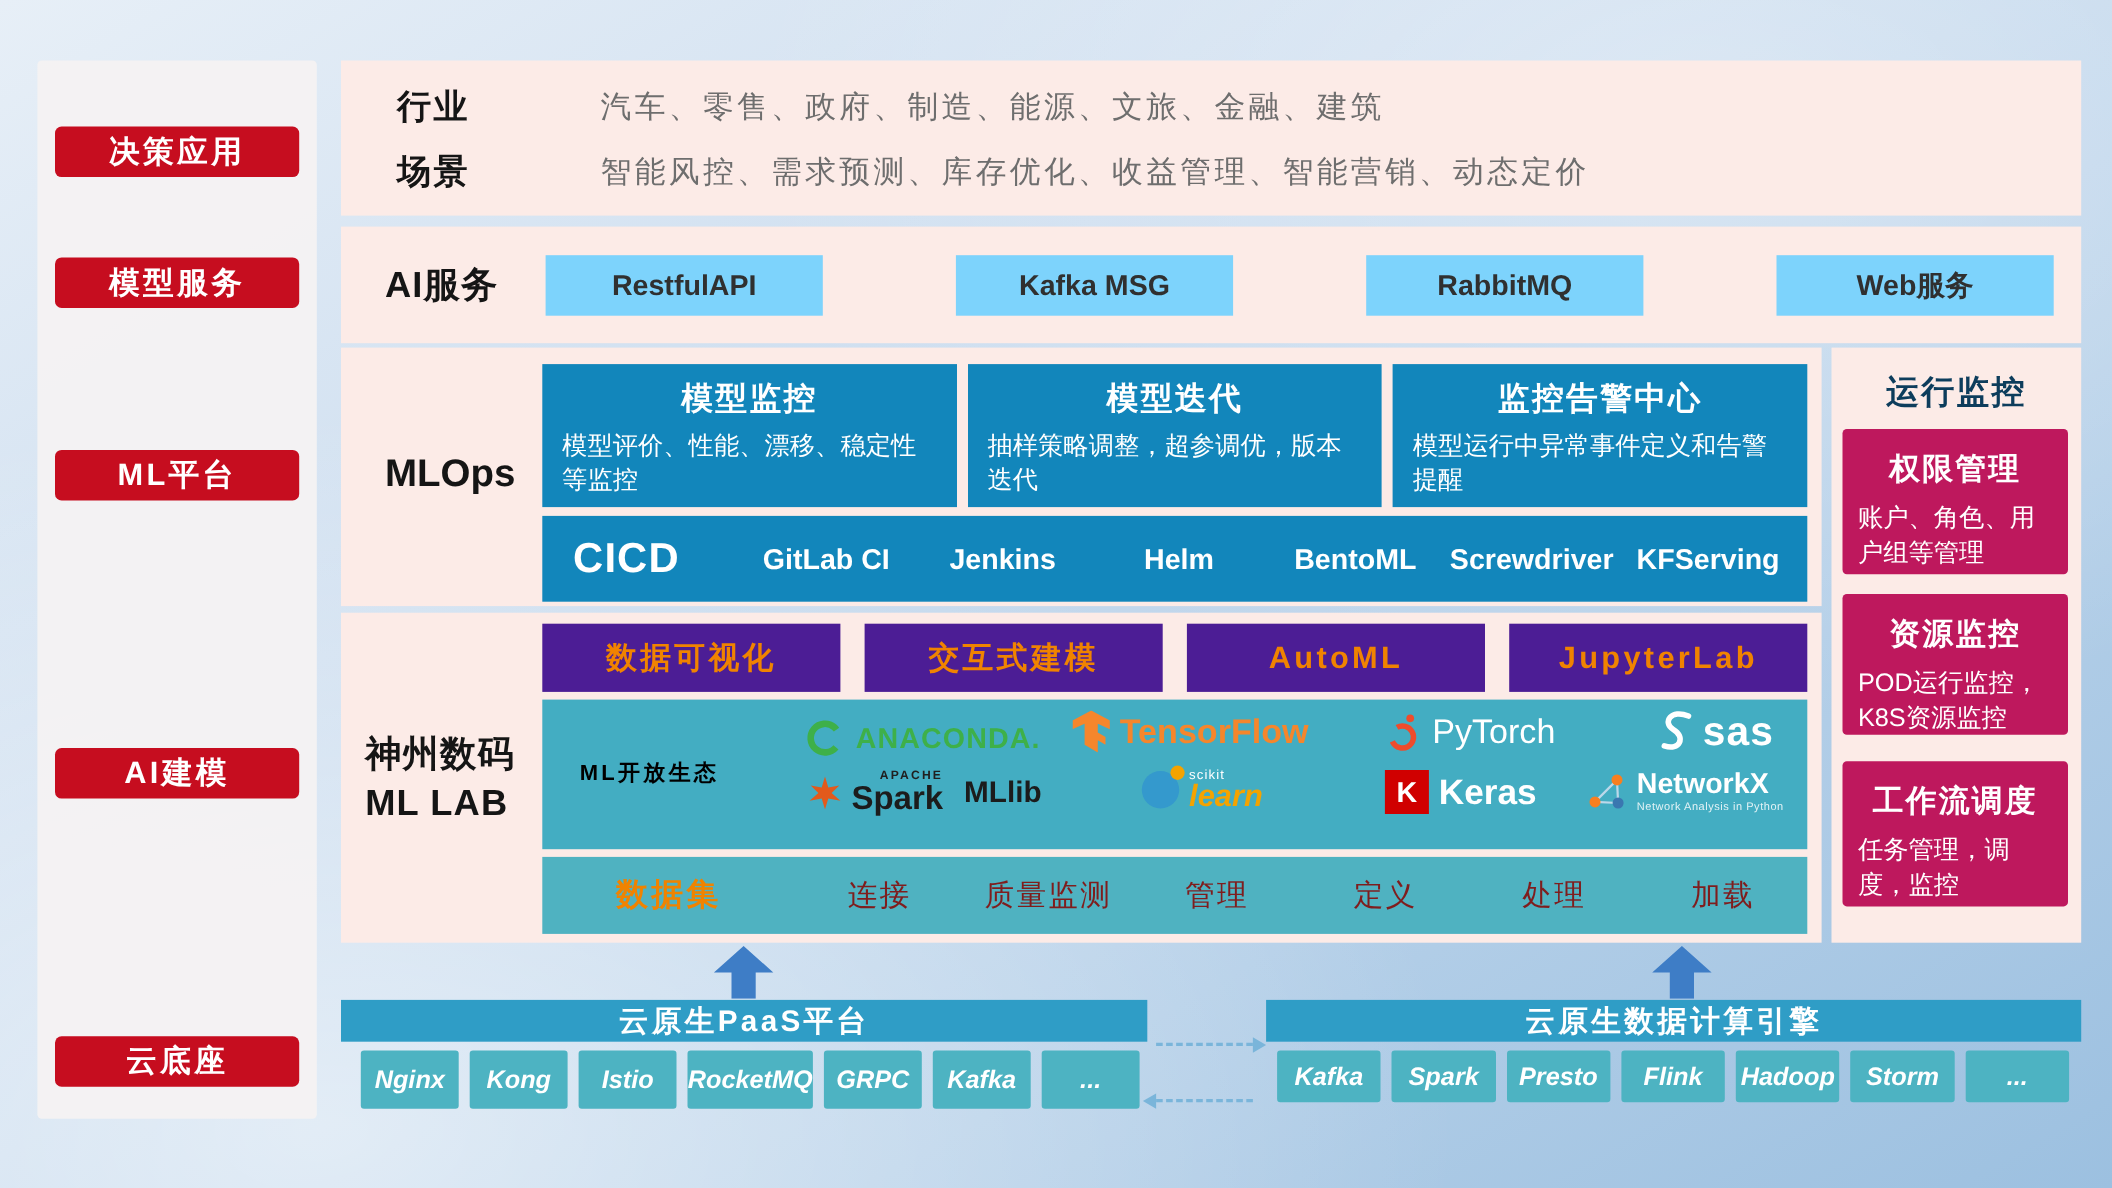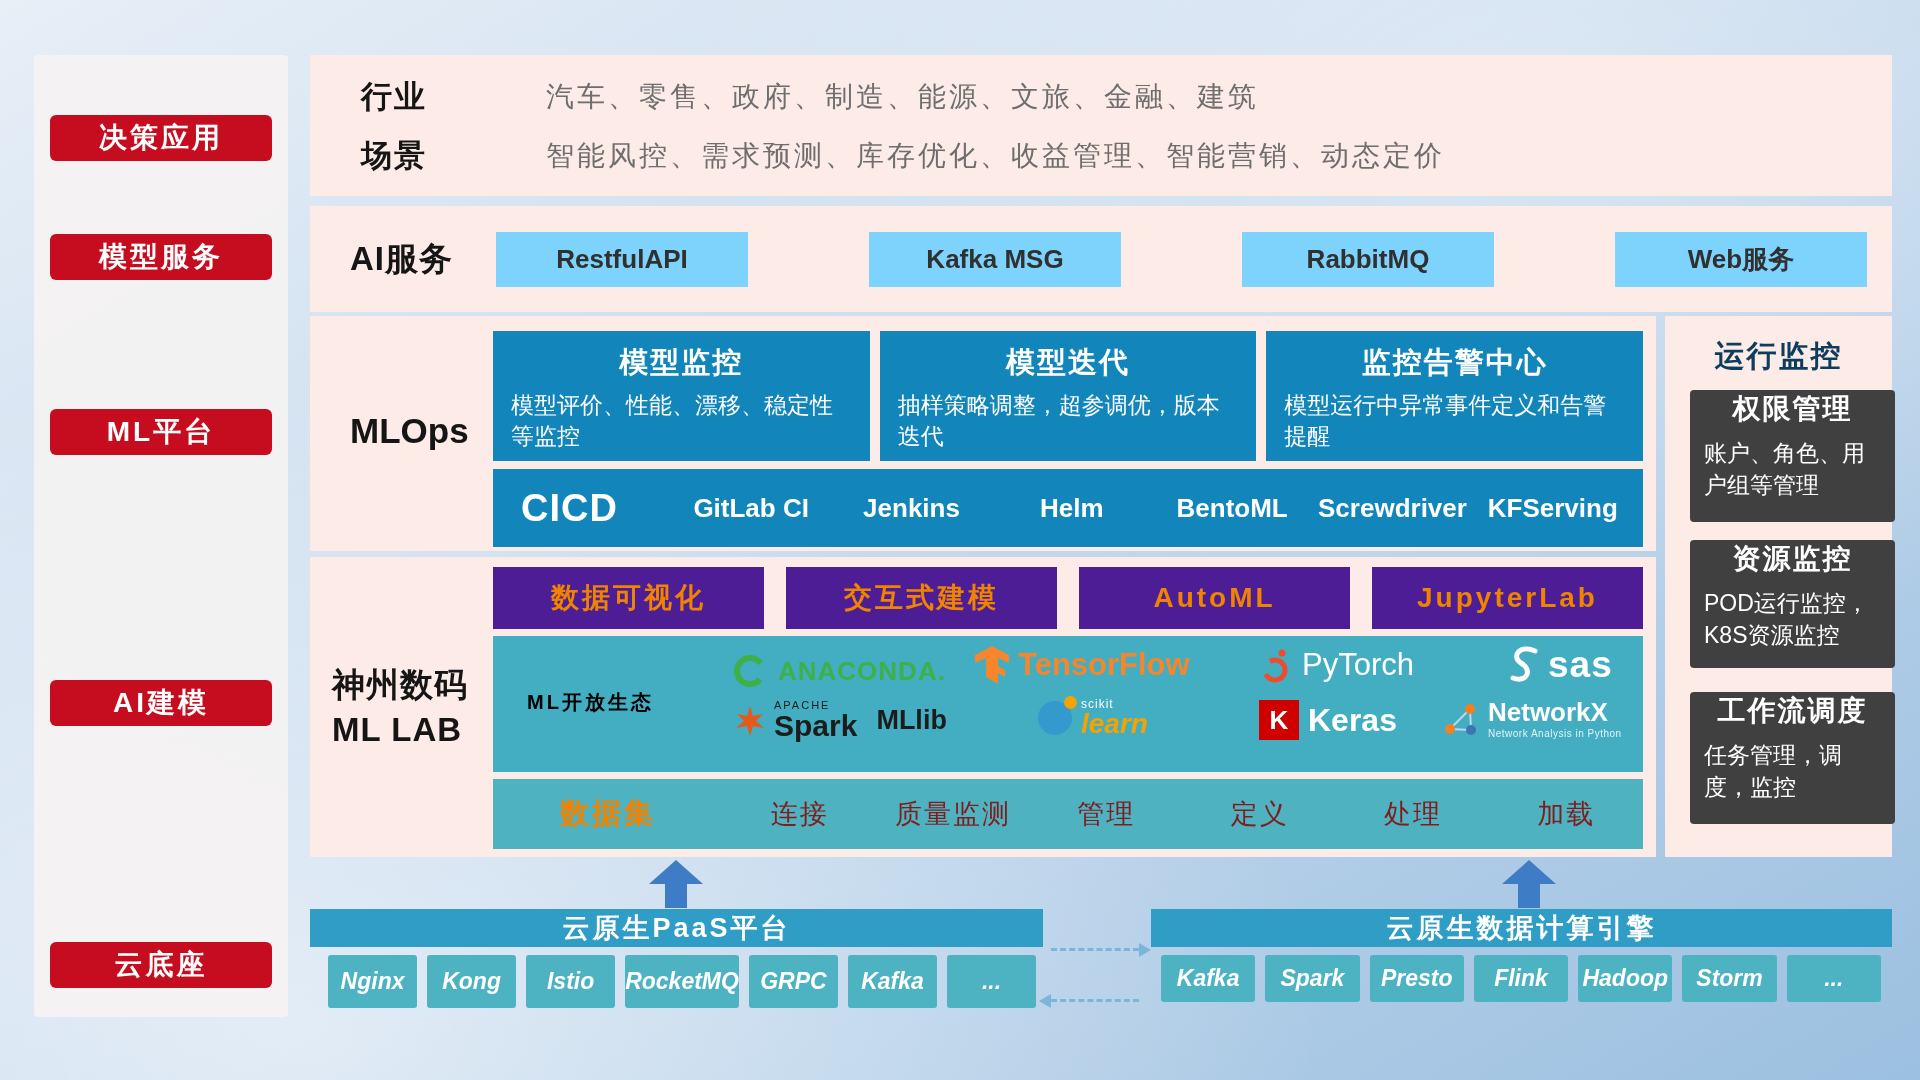--- a/index.html
+++ b/index.html
@@ -33,21 +33,21 @@
   .mlops-cards{position:absolute;left:183px;top:15px;width:1150px;display:flex;gap:10px;}
   .blue-card{flex:1;height:130px;background:#1286bb;color:#fff;box-sizing:border-box;padding:12px 18px 0;}
   .blue-card .t{text-align:center;font-size:29px;font-weight:700;margin-bottom:7px;letter-spacing:2px;}
   .blue-card .d{font-size:23px;line-height:1.35;}
   .cicd-row{position:absolute;left:183px;top:153px;width:1150px;height:78px;background:#1286bb;display:flex;align-items:center;color:#fff;box-sizing:border-box;padding:0 10px 0 28px;}
   .cicd-title{font-size:38px;font-weight:700;width:150px;letter-spacing:1px;}
   .cicd-item{flex:1;text-align:center;font-size:26px;font-weight:600;line-height:1.1;}
   
   .monitor-col{position:absolute;left:1665px;top:316px;width:227px;height:541px;background:#fcebe7;}
   .monitor-title{text-align:center;margin-top:20px;font-size:30px;font-weight:700;color:#0d3d5c;letter-spacing:2px;}
-  .mon-card{position:absolute;left:25px;width:205px;background:#404040;border-radius:4px;color:#fff;box-sizing:border-box;padding:0 14px 0;}
+  .mon-card{position:absolute;left:10px;width:205px;background:#be185d;border-radius:4px;color:#fff;box-sizing:border-box;padding:17px 14px 0;}
   .mc1{top:74px;height:132px;}.mc2{top:224px;height:128px;}.mc3{top:376px;height:132px;}
   .mon-card .t{text-align:center;font-size:28px;font-weight:700;margin-bottom:9px;letter-spacing:2px;}
   .mon-card .d{font-size:23px;line-height:1.4;}
   
   .band-mllab{left:310px;top:557px;width:1346px;height:300px;}
   .mllab-label{position:absolute;left:22px;top:105px;font-size:33px;font-weight:700;color:#151515;line-height:45px;letter-spacing:1px;}
   .mllab-label span{display:block;}
   .tools-row{position:absolute;left:183px;top:10px;width:1150px;height:62px;display:flex;gap:22px;}
   .tool-btn{flex:1;background:#4c1d95;color:#f08300;font-size:28px;font-weight:700;letter-spacing:3px;display:flex;align-items:center;justify-content:center;}
   .eco-box{position:absolute;left:183px;top:79px;width:1150px;height:136px;background:#43adc2;}
@@ -56,21 +56,21 @@
   .lg-anaconda{left:238px;top:16px;}
   .an-text{font-size:26px;font-weight:700;color:#3eb049;letter-spacing:1px;}
   .lg-tensorflow{left:482px;top:10px;}
   .tf-text{font-size:31px;font-weight:700;color:#f5862c;}
   .lg-pytorch{left:764px;top:10px;}
   .pt-text{font-size:31px;font-weight:500;color:#fff;}
   .lg-sas{left:1016px;top:8px;}
   .sas-text{font-size:37px;font-weight:700;color:#fff;letter-spacing:1px;}
   .lg-spark{left:242px;top:64px;}
   .spark-col{display:flex;flex-direction:column;line-height:1;}
-  .apache{font-size:11px;font-weight:400;color:#202020;letter-spacing:2px;}
+  .apache{font-size:11px;font-weight:700;color:#202020;letter-spacing:2px;text-align:right;}
   .spark-word{font-size:30px;font-weight:700;color:#1c1c1c;}
   .mllib{font-size:27px;font-weight:600;color:#1c1c1c;margin-left:10px;}
   .lg-scikit{left:545px;top:62px;}
   .sk-dot{position:relative;width:34px;height:34px;border-radius:50%;background:#3499cd;display:inline-block;}
   .sk-dot::after{content:"";position:absolute;right:-5px;top:-5px;width:13px;height:13px;border-radius:50%;background:#f4a300;}
   .sk-col{display:flex;flex-direction:column;line-height:1;}
   .sk-top{font-size:12px;color:#fff;letter-spacing:1px;}
   .sk-word{font-size:28px;font-weight:700;font-style:italic;color:#f4a300;}
   .lg-keras{left:766px;top:64px;}
   .keras-k{width:40px;height:40px;background:#d00000;color:#fff;font-weight:700;font-size:26px;display:flex;align-items:center;justify-content:center;}

